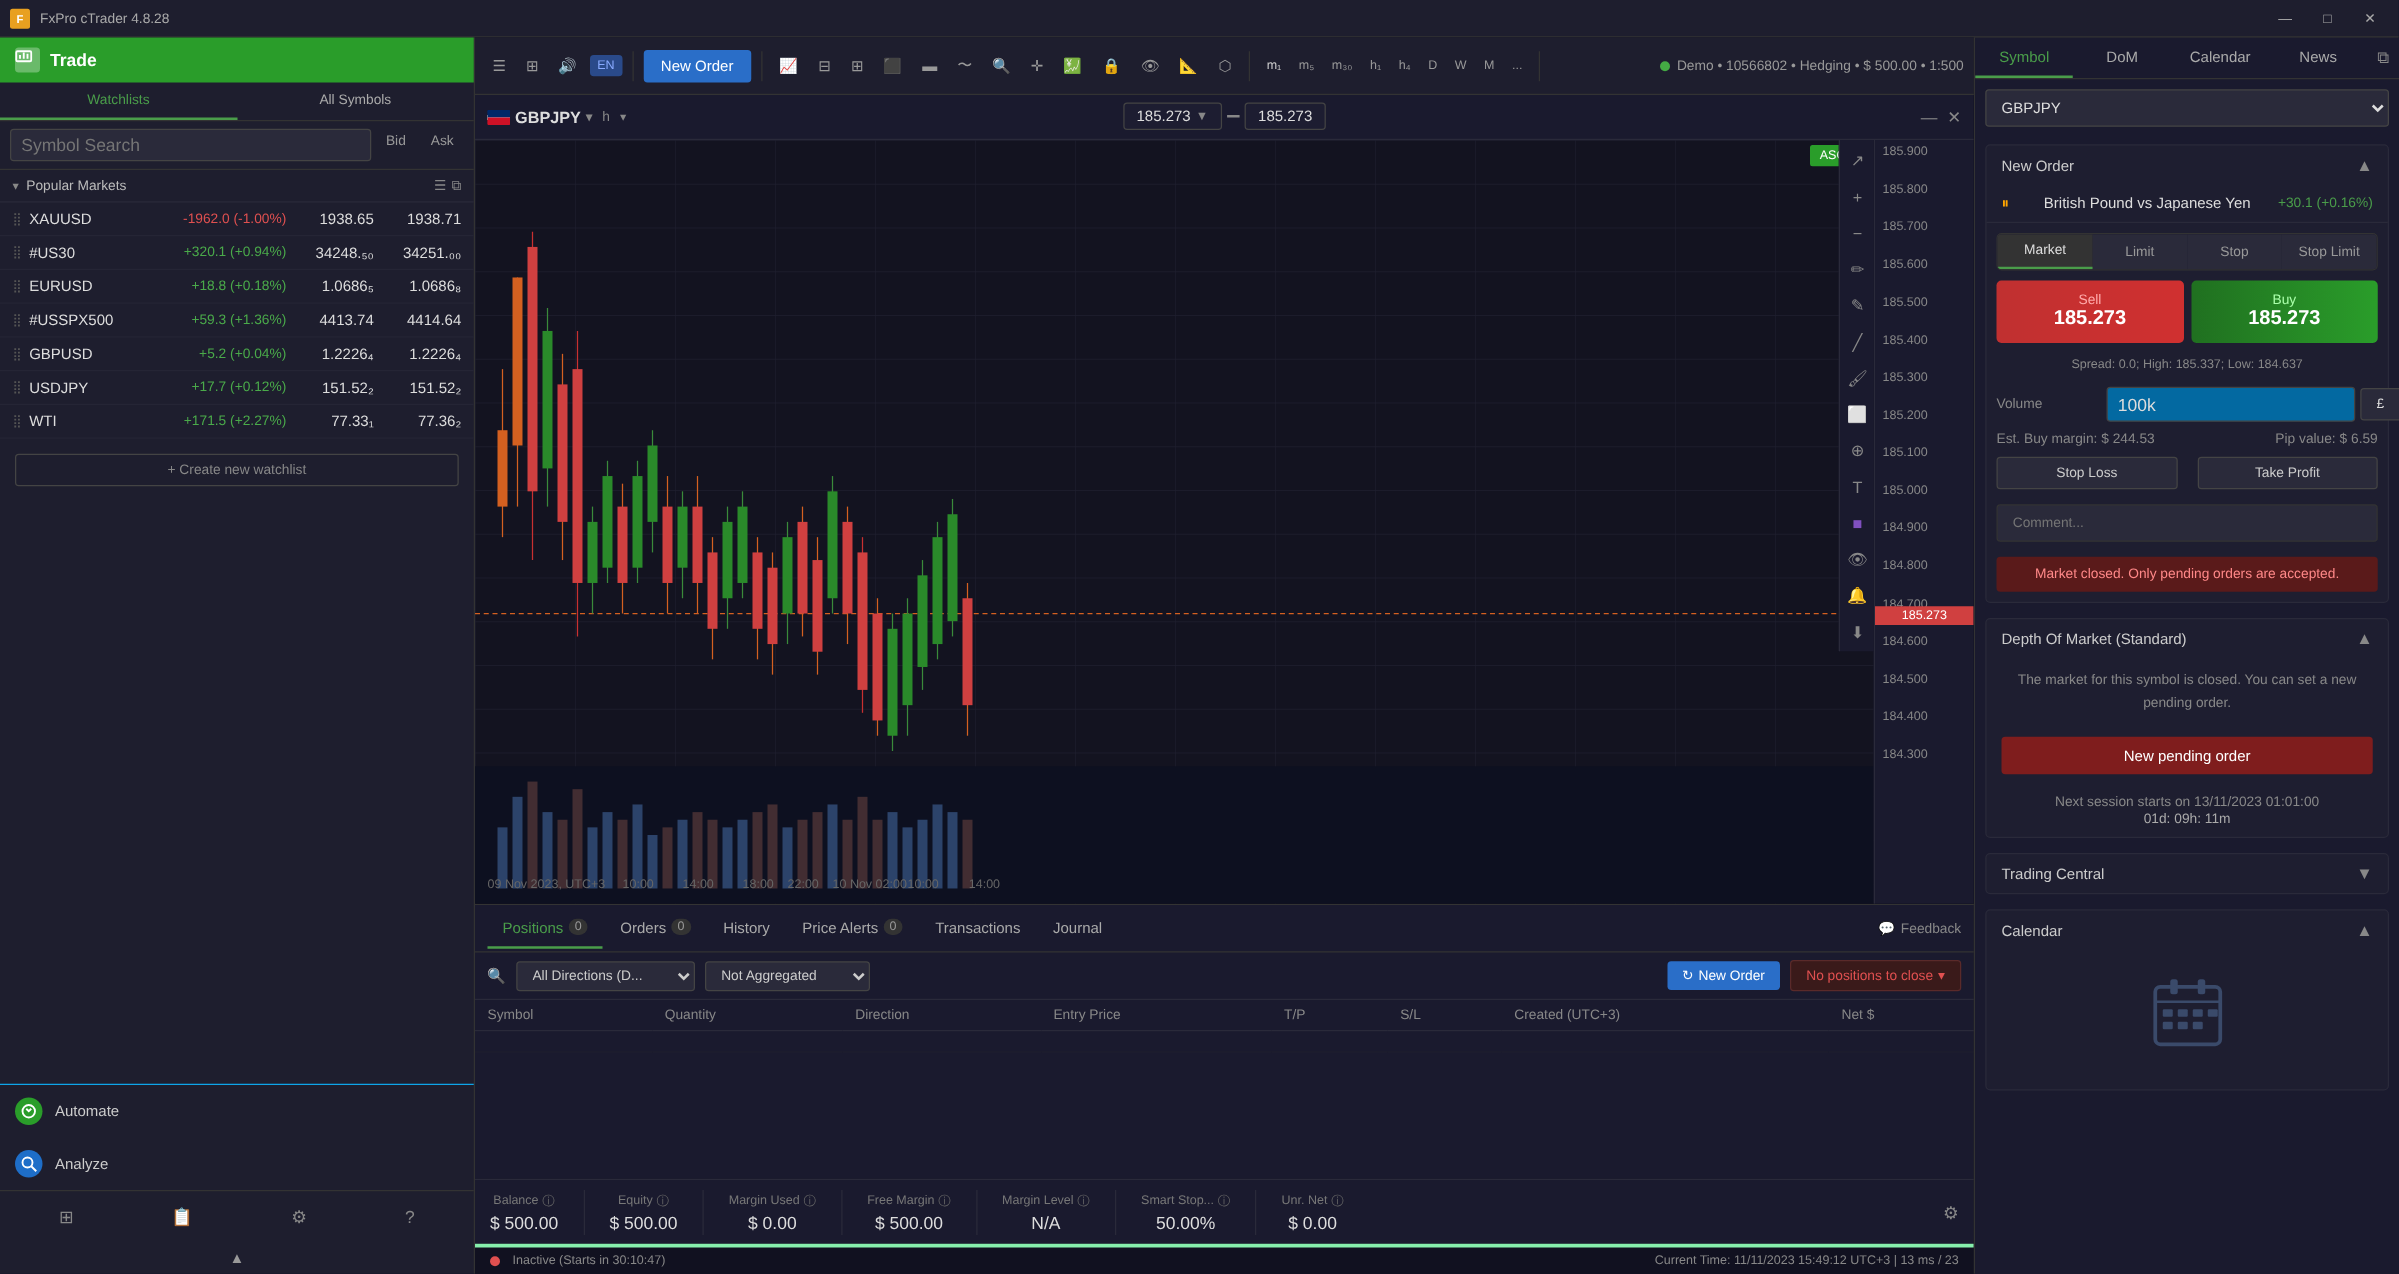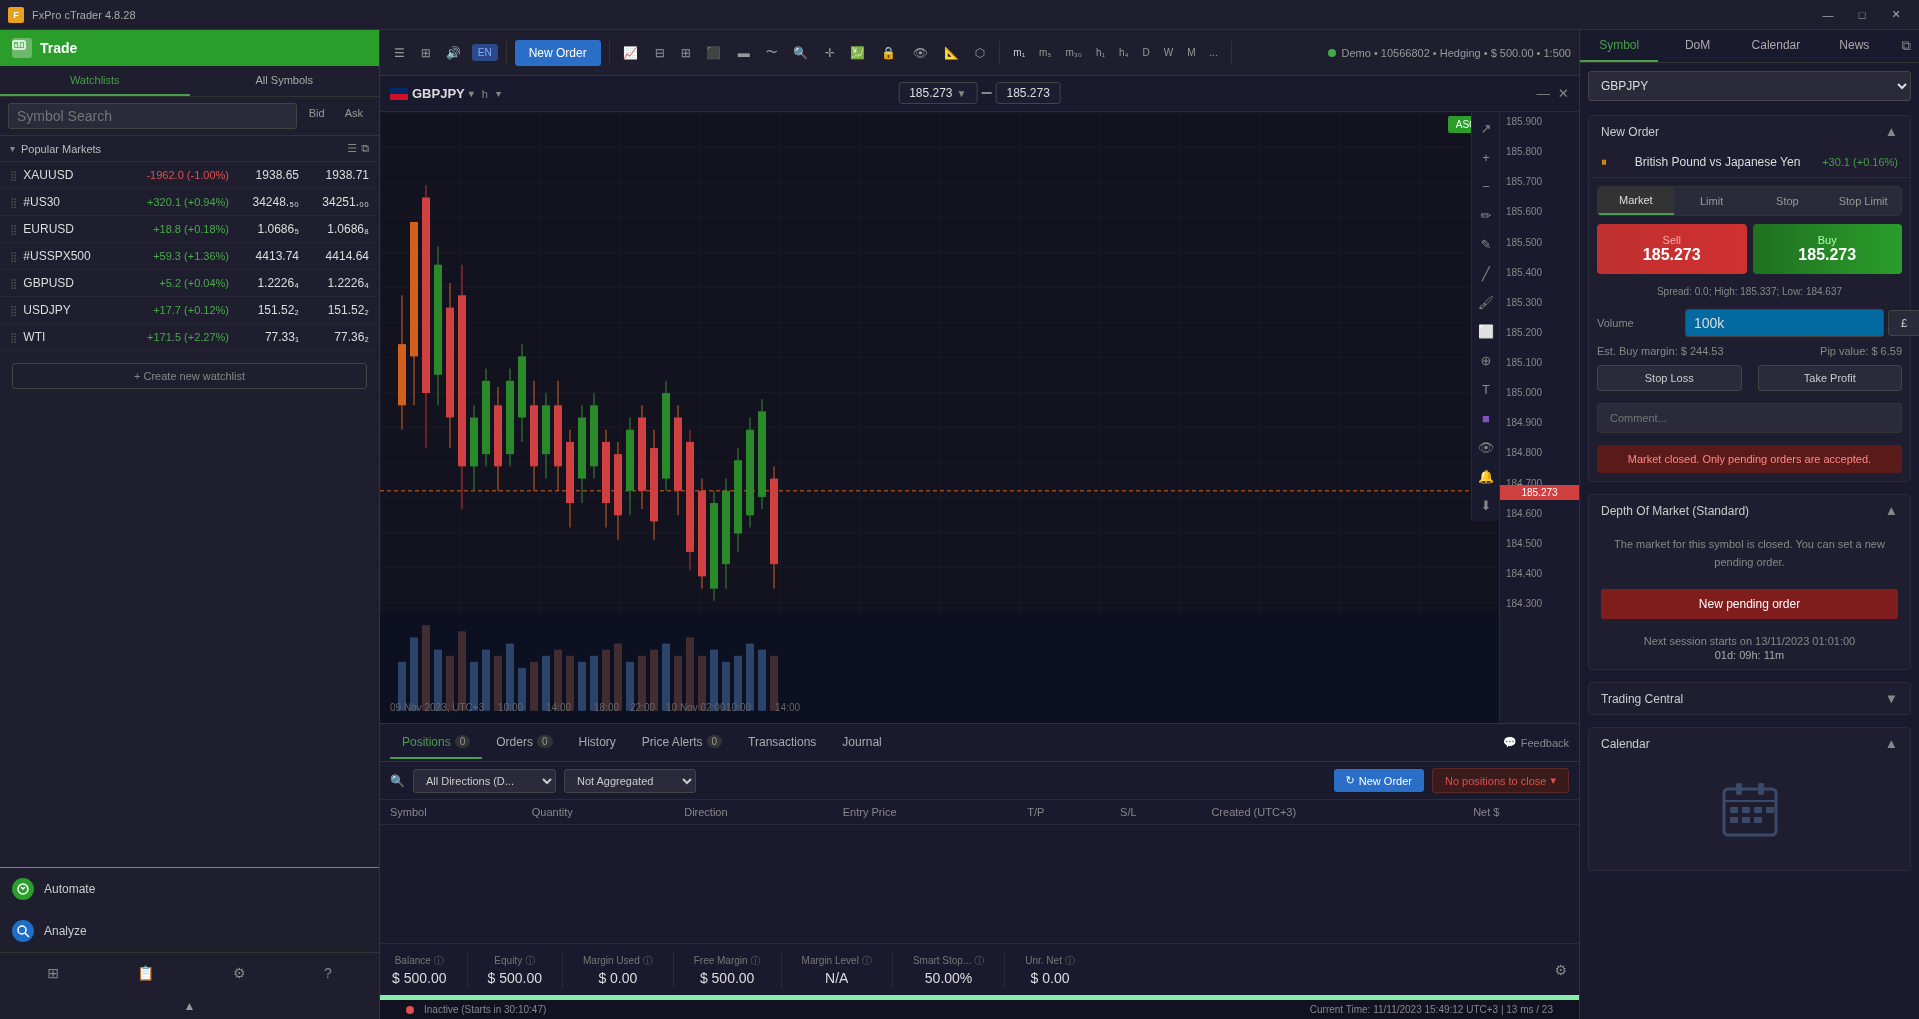--- a/index.html
+++ b/index.html
@@ -101,21 +101,21 @@
 
     
     #footer { height: 52px; background: #1a1a2e; border-top: 1px solid #2a2a3a; display: flex; align-items: center; padding: 0 12px; gap: 20px; }
     .footer-item { display: flex; flex-direction: column; align-items: center; }
     .footer-label { font-size: 10px; color: #777; display: flex; align-items: center; gap: 3px; }
     .footer-value { font-size: 14px; color: #ddd; font-weight: 500; margin-top: 2px; }
     .footer-divider { width: 1px; height: 36px; background: #2a2a3a; }
     #footer-settings { margin-left: auto; }
     #footer-settings button { background: none; border: none; color: #888; cursor: pointer; font-size: 14px; }
 
-    #status-bar { height: 24px; background: #111120; border-top: 5px solid #86efac; display: flex; align-items: center; padding: 0 26px; gap: 10px; }
+    #status-bar { height: 24px; background: #111120; border-top: 3px solid #86efac; display: flex; align-items: center; padding: 0 12px; gap: 10px; }
     .status-dot-red { width: 8px; height: 8px; border-radius: 50%; background: #e05050; }
     .status-text { font-size: 10px; color: #888; }
 
     
     #right-panel { width: 340px; background: #1a1a2e; border-left: 1px solid #333; display: flex; flex-direction: column; overflow-y: auto; }
     #right-panel::-webkit-scrollbar { width: 4px; }
     #right-panel::-webkit-scrollbar-track { background: #1a1a2e; }
     #right-panel::-webkit-scrollbar-thumb { background: #444; border-radius: 2px; }
 
     #right-tabs { display: flex; border-bottom: 1px solid #333; }

